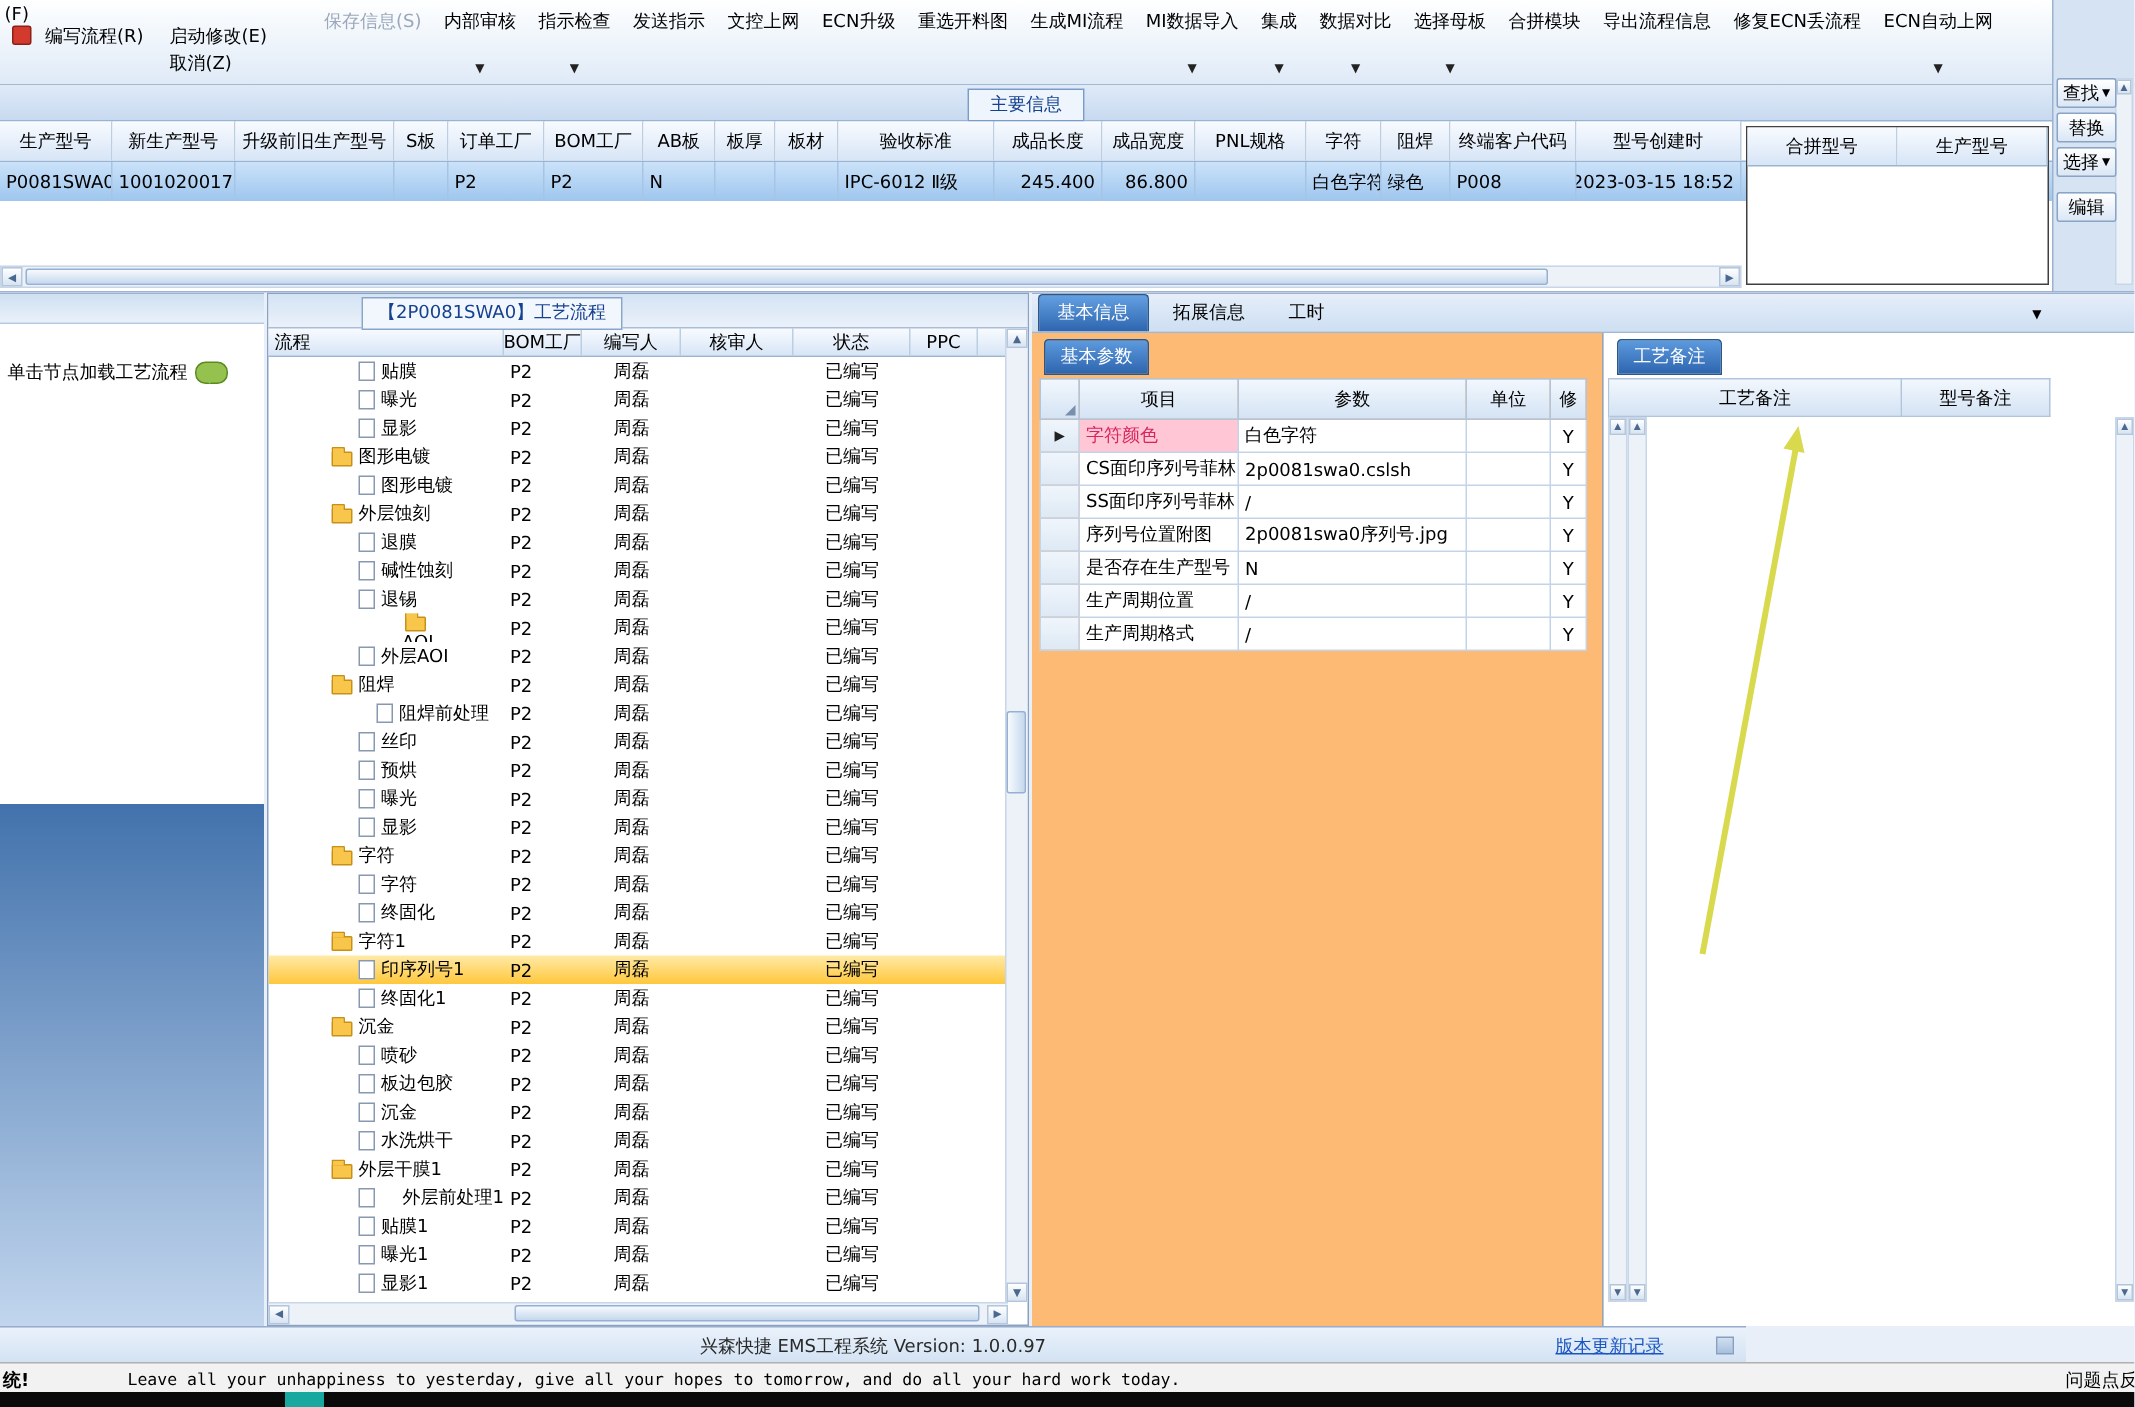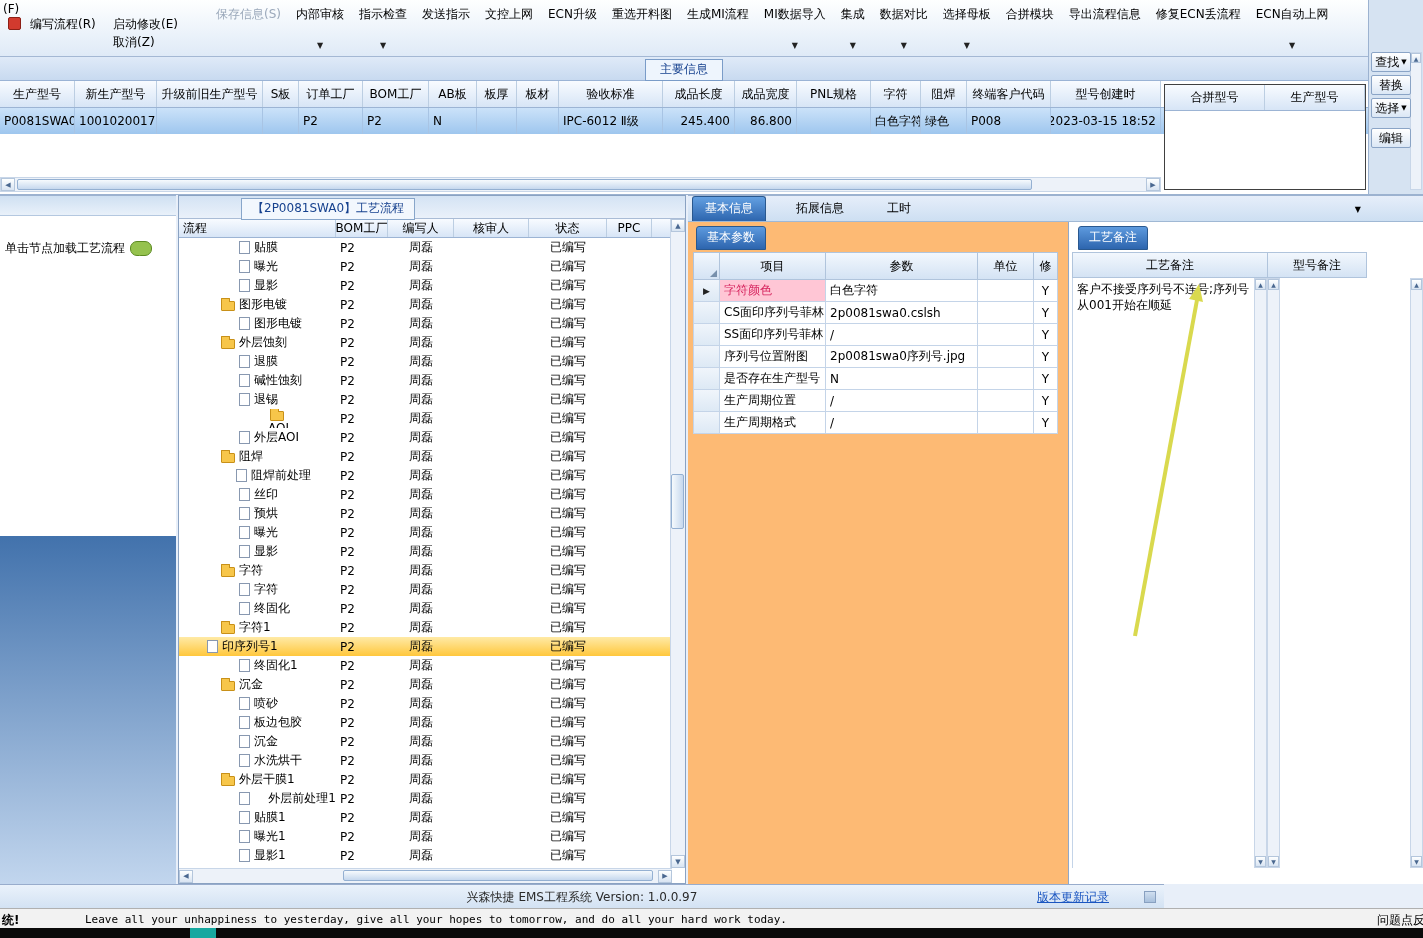--- a/index.html
+++ b/index.html
@@ -75,21 +75,21 @@
 .tc-center{justify-content:center;padding-left:0}
 .col-name{width:157px}.col-bom{width:52px}.col-writer{width:66px}.col-reviewer{width:75px}.col-status{width:78px}.col-ppc{width:45px}
 .icon-folder{width:14px;height:10px;background:#f7c64a;border:1px solid #c89018;border-radius:1px;position:relative;margin-right:4px;margin-top:2px;flex:none}
 .icon-folder:before{content:"";position:absolute;left:-1px;top:-4px;width:7px;height:3px;background:#f7c64a;border:1px solid #c89018;border-bottom:none;border-radius:1px 1px 0 0}
 .icon-file{width:11px;height:13px;background:#fff;border:1px solid #8898b0;margin-right:4px;flex:none}
 .nm{white-space:nowrap}
 
 
 .right-panel{position:absolute;left:688px;top:195px;width:735px;height:689px;background:#fff;border-top:1px solid #9cb2d0}
 .rp-tabs{position:relative;height:26px;background:linear-gradient(#e6eefa,#cddff2);border-bottom:1px solid #a0b8d4;display:flex;align-items:flex-end;padding:2px 0 0 4px}
-.rp-tab{padding:3px 12px 4px;margin-right:17px;border:1px solid transparent;border-bottom:none;border-radius:3px 3px 0 0;cursor:default;white-space:nowrap}
+.rp-tab{padding:3px 12px 4px;margin-right:3px;border:1px solid transparent;border-bottom:none;border-radius:3px 3px 0 0;cursor:default;white-space:nowrap}
 .rp-tab.active{background:linear-gradient(#63a0e2,#2d65ae);color:#fff;border-color:#29588f}
 .rp-tab-arrow{position:absolute;right:62px;bottom:7px;font-size:8px}
 .panel-tab{display:inline-block;margin:4px 0 0 8px;padding:2px 10px 3px;background:linear-gradient(#5d9ade,#2d65ae);color:#fff;border:1px solid #29588f;border-radius:3px 3px 0 0;white-space:nowrap}
 .params-panel{position:absolute;left:0;top:26px;width:381px;bottom:0;background:#fdba74;border-right:1px solid #90a8c8}
 .params-table{position:absolute;left:5px;top:30px;width:364px}
 .pt-header{display:flex;height:28px;border-left:1px solid #b0c4dc}
 .pt-th{flex:none;display:flex;align-items:center;justify-content:center;background:linear-gradient(#f2f7fd,#d4e3f4);border-right:1px solid #b0c4dc;border-top:1px solid #b0c4dc;border-bottom:1px solid #b0c4dc;overflow:hidden;white-space:nowrap}
 .pt-th.sel{position:relative}
 .pt-th.sel:after{content:"";position:absolute;right:2px;bottom:2px;border-left:7px solid transparent;border-bottom:7px solid #7890ac}
 .pt-body{border-left:1px solid #c4d4e8}
@@ -423,21 +423,21 @@
             <div class="icon-folder"></div>
             <div class="nm">阻焊</div>
           </div>
           <div class="tc col-bom">P2</div>
           <div class="tc col-writer tc-center">周磊</div>
           <div class="tc col-reviewer"></div>
           <div class="tc col-status tc-center">已编写</div>
           <div class="tc col-ppc"></div>
         </div>
         <div class="tree-row">
-          <div class="tc col-name" style="padding-left: 57px;">
+          <div class="tc col-name" style="padding-left: 72px;">
             <div class="icon-file"></div>
             <div class="nm">阻焊前处理</div>
           </div>
           <div class="tc col-bom">P2</div>
           <div class="tc col-writer tc-center">周磊</div>
           <div class="tc col-reviewer"></div>
           <div class="tc col-status tc-center">已编写</div>
           <div class="tc col-ppc"></div>
         </div>
         <div class="tree-row">
@@ -522,21 +522,21 @@
             <div class="icon-folder"></div>
             <div class="nm">字符1</div>
           </div>
           <div class="tc col-bom">P2</div>
           <div class="tc col-writer tc-center">周磊</div>
           <div class="tc col-reviewer"></div>
           <div class="tc col-status tc-center">已编写</div>
           <div class="tc col-ppc"></div>
         </div>
         <div class="tree-row selected">
-          <div class="tc col-name" style="padding-left: 28px;">
+          <div class="tc col-name" style="padding-left: 60px;">
             <div class="icon-file"></div>
             <div class="nm">印序列号1</div>
           </div>
           <div class="tc col-bom">P2</div>
           <div class="tc col-writer tc-center">周磊</div>
           <div class="tc col-reviewer"></div>
           <div class="tc col-status tc-center">已编写</div>
           <div class="tc col-ppc"></div>
         </div>
         <div class="tree-row">
@@ -747,21 +747,20 @@
       </div>
     </div>
 
     <div class="notes-panel">
       <span class="panel-tab">工艺备注</span>
       <div class="notes-header">
         <div class="nh-cell nh-proc">工艺备注</div>
         <div class="nh-cell nh-model">型号备注</div>
       </div>
       <div class="notes-body">
-        <div class="note-col note-proc">客户不接受序列号不连号;序列号从001开始在顺延</div>
         <div class="note-scroll">
           <div class="sb-btn">▲</div>
           <div class="sb-btn ns-bottom">▼</div>
         </div>
         <div class="note-scroll">
           <div class="sb-btn">▲</div>
           <div class="sb-btn ns-bottom">▼</div>
         </div>
       </div>
       <div class="far-scroll">

